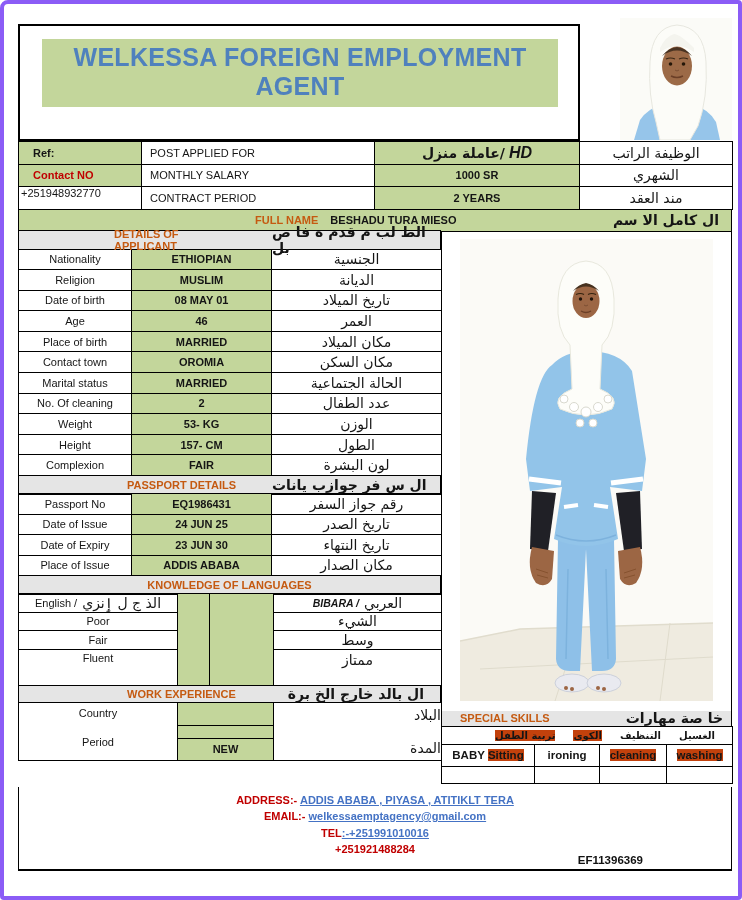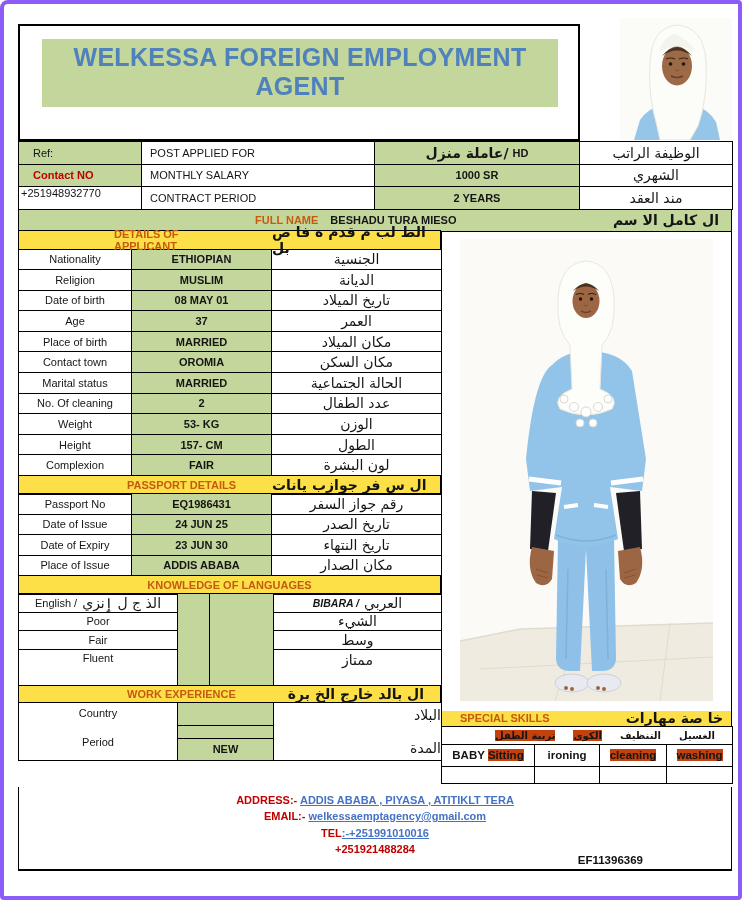--- a/index.html
+++ b/index.html
@@ -18,38 +18,38 @@
   
   table{border-collapse:collapse;table-layout:fixed;}
   td{border:1.5px solid #000;font-size:11px;padding:0 3px;text-align:center;vertical-align:middle;}
   .ar{font-family:"DejaVu Sans",sans-serif;font-size:14px;}
   .g{background:#c3d69b;}
   .b{font-weight:bold;}
   .red{color:#c00000;}
 
   .info-table{width:714px;}
   .info-table td{height:21.5px;}
-  .info-table td.l1{text-align:left;padding-left:14px;}
+  .info-table td.l1{text-align:left;padding-left:14px;font-weight:bold;}
   .info-table td.l2{text-align:left;padding-left:8px;margin-left:44px;}
   .phone-cell{text-align:left;vertical-align:top;padding-left:2px;font-size:11px;}
   .hd-val{display:flex;justify-content:center;gap:4px;align-items:center;}
-  .hd-en{font-weight:bold;font-size:11px;}
+  .hd-en{font-style:italic;font-weight:bold;font-size:16px;}
 
   .fullname{box-sizing:border-box;height:22px;background:#c3d69b;border:1.5px solid #000;border-top:none;
             display:flex;align-items:center;font-size:11px;font-weight:bold;}
   .fn-label{color:#c55a11;margin-left:236px;}
   .fn-value{margin-left:12px;}
   .fn-ar{margin-left:auto;margin-right:12px;}
 
   
   .main{display:flex;align-items:flex-start;height:556px;}
   .left-col{width:423px;}
   .right-col{width:291px;box-sizing:border-box;}
 
-  .bar{box-sizing:border-box;height:20px;background:#fde047;border:1.5px solid #000;margin-top:-1.5px;
+  .bar{box-sizing:border-box;height:20px;background:#e5e5e5;border:1.5px solid #000;margin-top:-1.5px;
        display:flex;align-items:center;font-size:11px;font-weight:bold;}
   .bar .en{color:#c55a11;}
   .bar-details .en{margin-left:95px;} .bar-details .ar{margin-left:34px;font-weight:bold;}
   .bar-pass .en{margin-left:108px;} .bar-pass .ar{margin-left:36px;}
   .bar-lang{justify-content:center;}
   .bar-work{height:18px;} .bar-work .en{margin-left:108px;} .bar-work .ar{margin-left:52px;}
   .bar-skills{height:18px;} .bar-skills .en{margin-left:18px;} .bar-skills .ar{margin-left:auto;margin-right:8px;}
 
   .dtable{width:423px;margin-top:-1.5px;}
   .dtable td{height:19.5px;}
@@ -184,21 +184,21 @@
                 <td class="g b">MUSLIM</td>
                 <td class="ar">الديانة</td>
               </tr>
         <tr>
                 <td>Date of birth</td>
                 <td class="g b">08 MAY 01</td>
                 <td class="ar">تاريخ الميلاد</td>
               </tr>
         <tr>
                 <td>Age</td>
-                <td class="g b">37</td>
+                <td class="g b">46</td>
                 <td class="ar">العمر</td>
               </tr>
         <tr>
                 <td>Place of birth</td>
                 <td class="g b">MARRIED</td>
                 <td class="ar">مكان الميلاد</td>
               </tr>
         <tr>
                 <td>Contact town</td>
                 <td class="g b">OROMIA</td>

